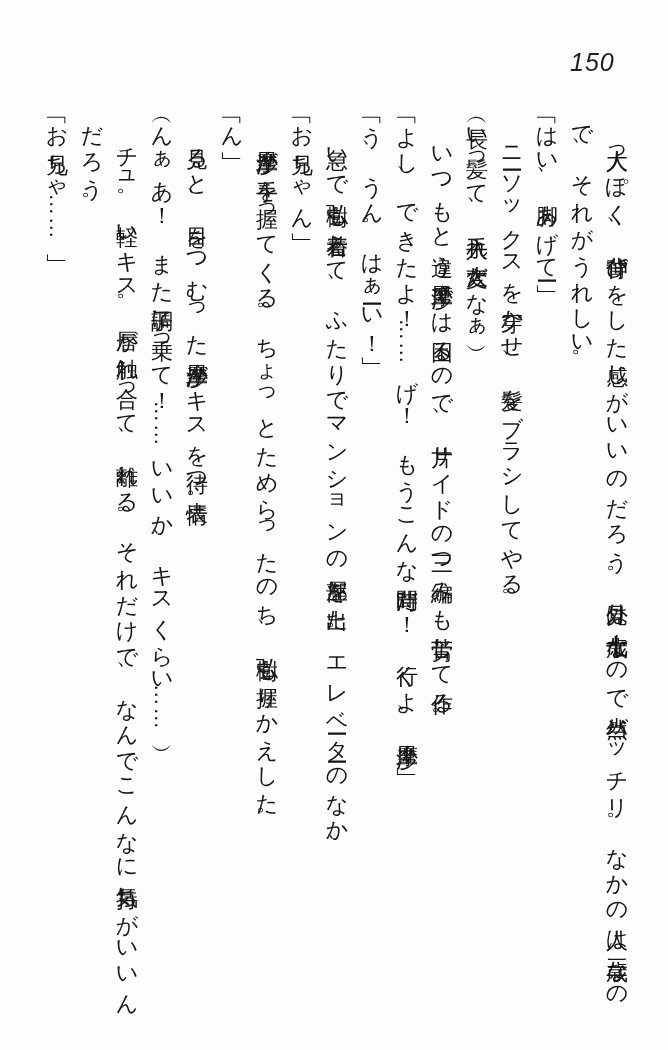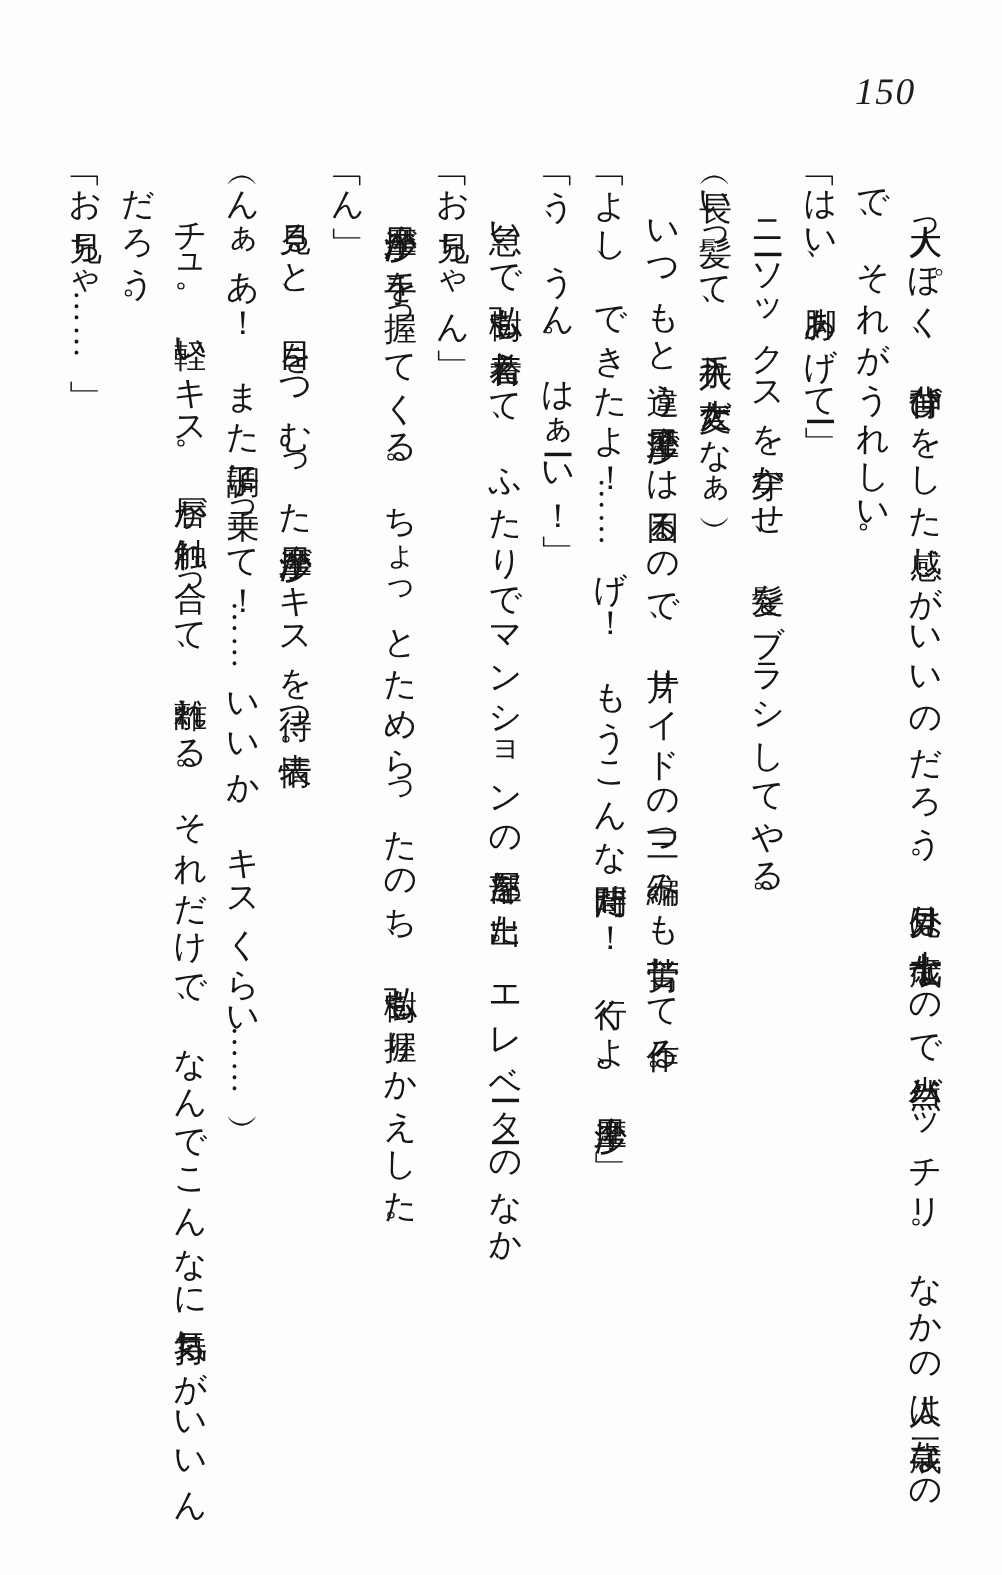--- a/index.html
+++ b/index.html
@@ -6,21 +6,21 @@
     margin: 0;
     padding: 0;
     background: #ffffff;
   }
   .page {
     position: relative;
     width: 668px;
     height: 1050px;
     background: #fdfdfc;
     overflow: hidden;
-    font-family: Liberation Serif, serif;
+    font-family: Liberation Sans, sans-serif;
   }
   .page-number {
     position: absolute;
     top: 48px;
     left: 570px;
     font-style: italic;
     font-size: 25px;
     letter-spacing: 1px;
     color: #1e1e1e;
   }

